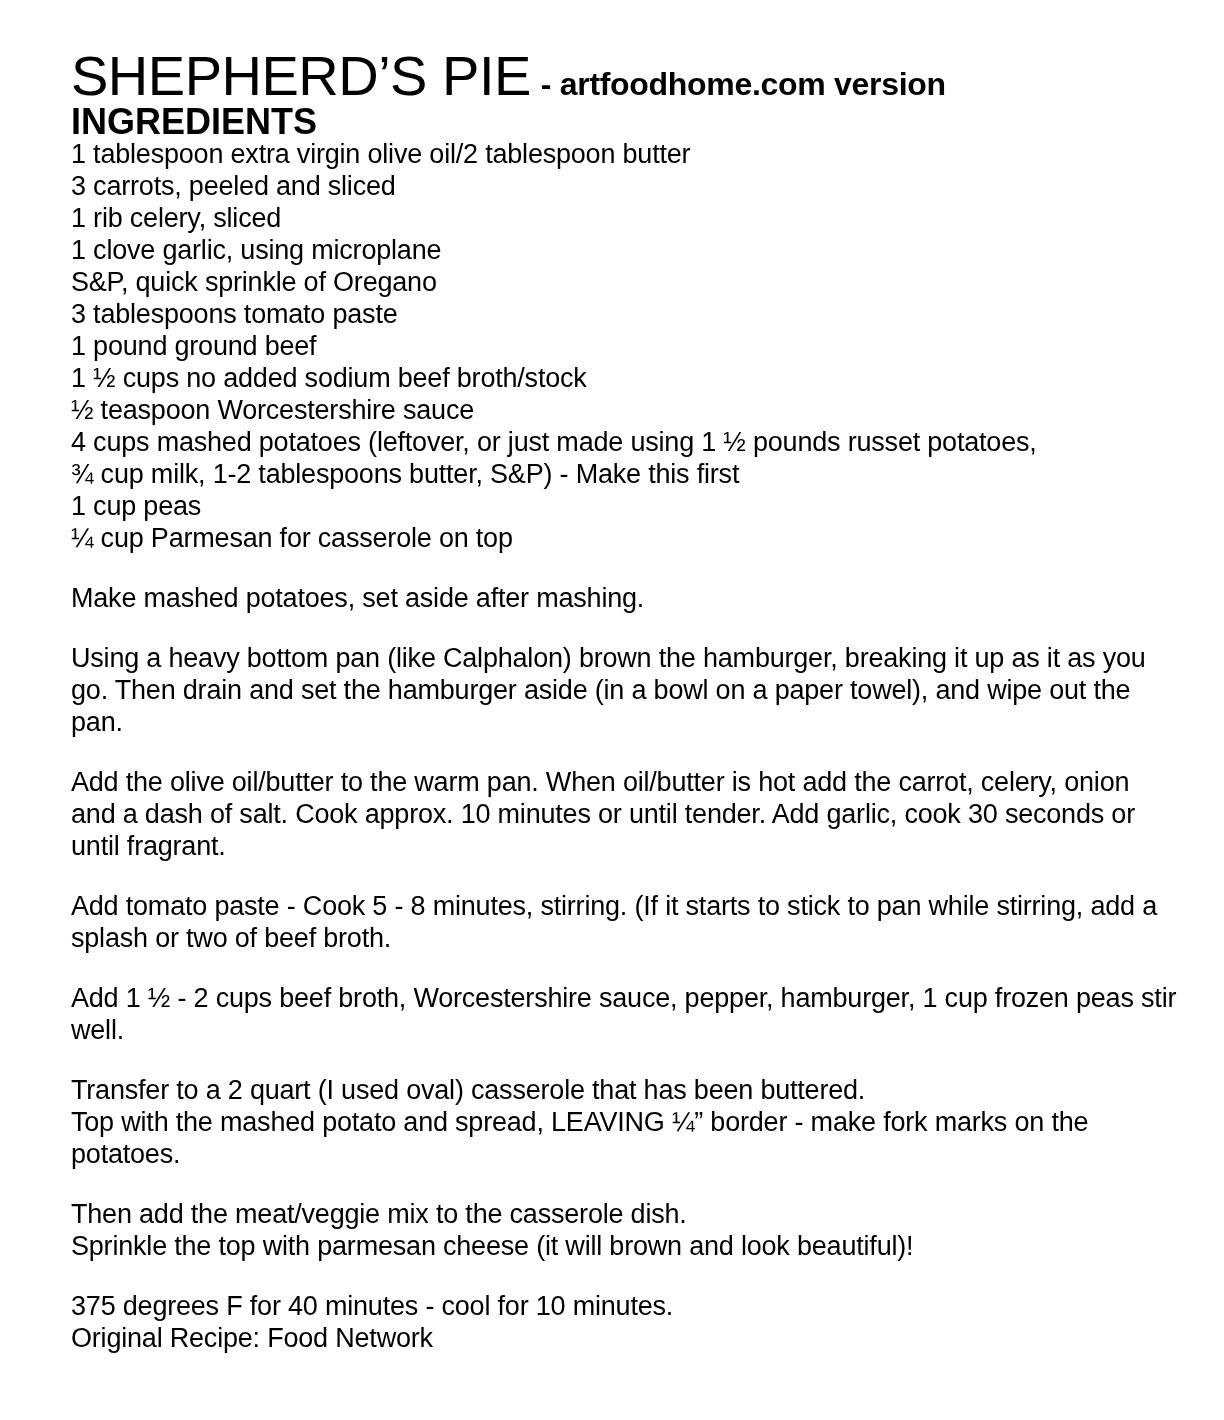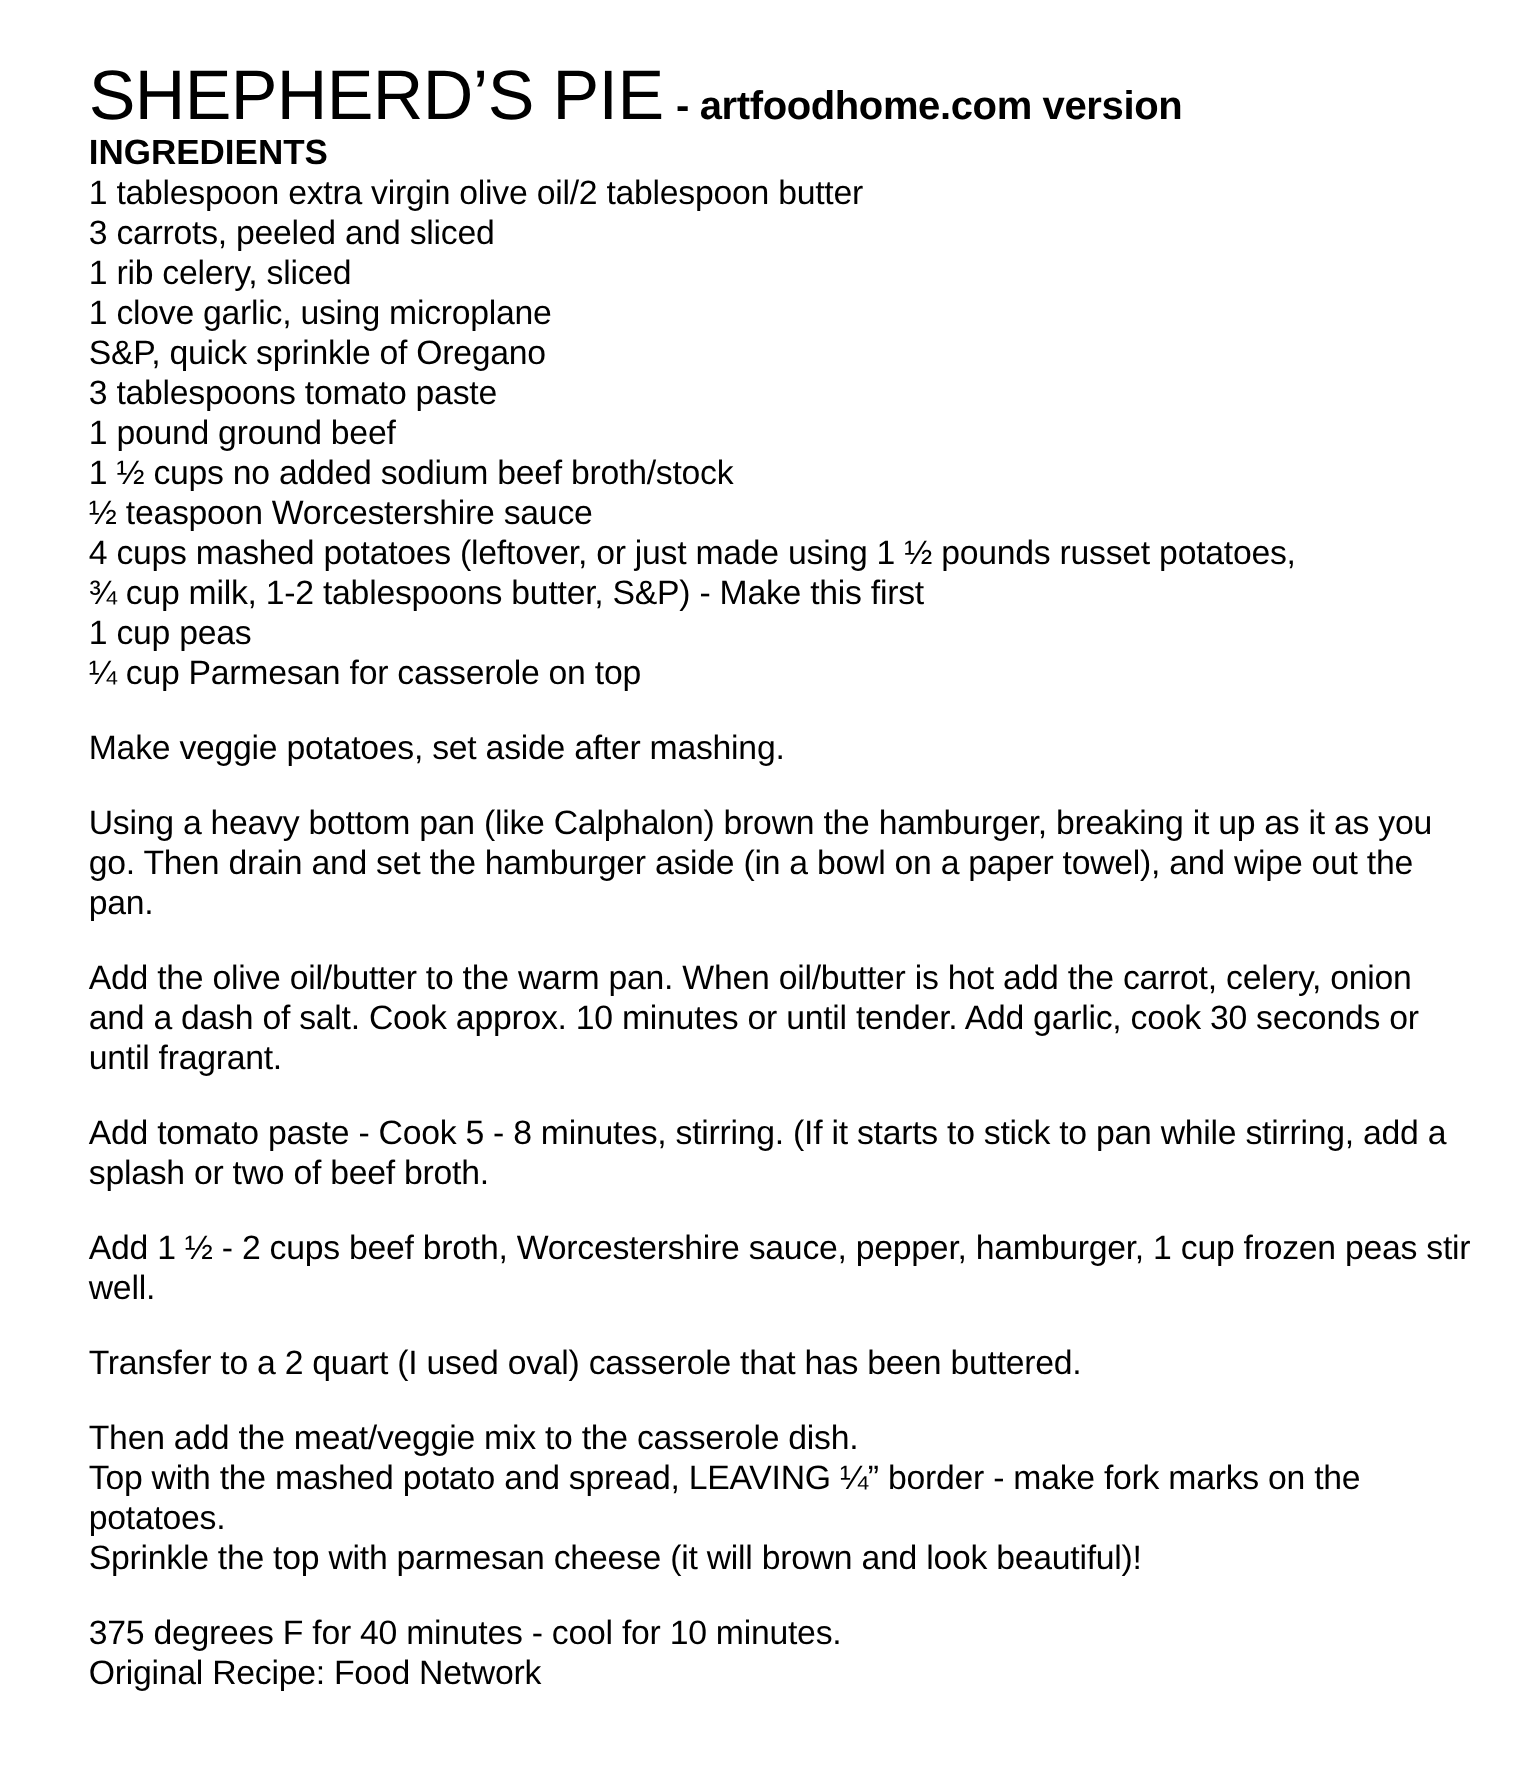--- a/index.html
+++ b/index.html
@@ -2,21 +2,21 @@
 <html><head>
 <meta charset="utf-8">
 <style>
   html, body { margin: 0; padding: 0; background: #ffffff; }
   body { width: 1224px; height: 1420px; position: relative; overflow: hidden;
          font-family: "Liberation Sans", sans-serif; color: #000; }
   .page { position: absolute; left: 71px; top: 50px; width: 1110px; }
   .title-line { height: 52px; line-height: 52px; white-space: nowrap; }
   .title { font-size: 56px; font-weight: normal; letter-spacing: -0.5px; }
   .subtitle { font-size: 32px; font-weight: bold; margin-left: 10px; letter-spacing: -0.3px; }
-  .heading { font-size: 28px; font-weight: bold; line-height: 32px; margin-top: 4px; }
+  .heading { font-size: 36px; font-weight: bold; line-height: 32px; margin-top: 4px; }
   .line { font-size: 27px; line-height: 32px; white-space: nowrap; letter-spacing: -0.2px; }
   .para { font-size: 27px; line-height: 32px; margin-top: 28px; letter-spacing: -0.2px; }
   .tight { margin-top: 0; }
   .italic { }
 </style>
 </head>
 <body>
 
 <div class="page">
   <div class="title-line">
@@ -33,25 +33,25 @@
     <div class="line">1 pound ground beef</div>
     <div class="line">1 ½ cups no added sodium beef broth/stock</div>
     <div class="line">½ teaspoon Worcestershire sauce</div>
     <div class="line">4 cups mashed potatoes (leftover, or just made using 1 ½ pounds russet potatoes,</div>
     <div class="line">¾ cup milk, 1-2 tablespoons butter, S&amp;P) - Make this first</div>
     <div class="line">1 cup peas</div>
     <div class="line">¼ cup Parmesan for casserole on top</div>
   </div>
 
   <div>
-    <div class="para">Make veggie potatoes, set aside after mashing.</div>
+    <div class="para">Make mashed potatoes, set aside after mashing.</div>
     <div class="para">Using a heavy bottom pan (like Calphalon) brown the hamburger, breaking it up as it as you go. Then drain and set the hamburger aside (in a bowl on a paper towel), and wipe out the pan.</div>
     <div class="para">Add the olive oil/butter to the warm pan. When oil/butter is hot add the carrot, celery, onion and a dash of salt. Cook approx. 10 minutes or until tender. Add garlic, cook 30 seconds or until fragrant.</div>
     <div class="para">Add tomato paste - Cook 5 - 8 minutes, stirring. (If it starts to stick to pan while stirring, add a splash or two of beef broth.</div>
     <div class="para">Add 1 ½ - 2 cups beef broth, Worcestershire sauce, pepper, hamburger, 1 cup frozen peas stir well.</div>
     <div class="para">Transfer to a 2 quart (I used oval) casserole that has been buttered.</div>
+    <div class="para tight">Top with the mashed potato and spread, LEAVING ¼” border - make fork marks on the potatoes.</div>
     <div class="para">Then add the meat/veggie mix to the casserole dish.</div>
-    <div class="para tight">Top with the mashed potato and spread, LEAVING ¼” border - make fork marks on the potatoes.</div>
     <div class="para tight">Sprinkle the top with parmesan cheese (it will brown and look beautiful)!</div>
     <div class="para">375 degrees F for 40 minutes - cool for 10 minutes.</div>
     <div class="para tight italic">Original Recipe: Food Network</div>
   </div>
 </div>
 
 </body></html>

